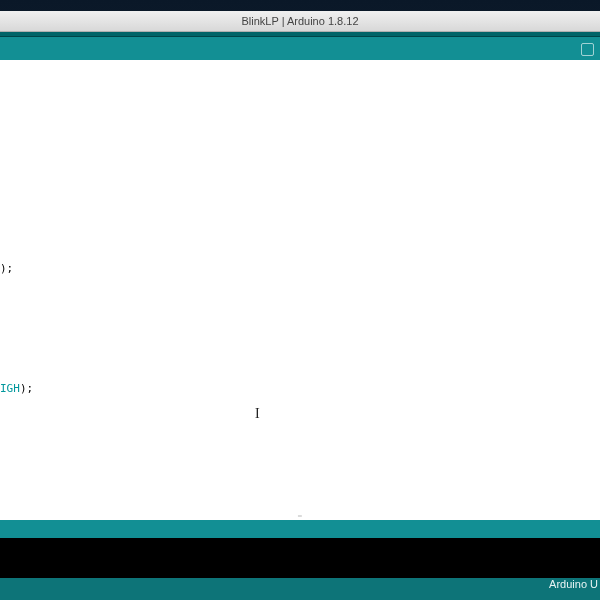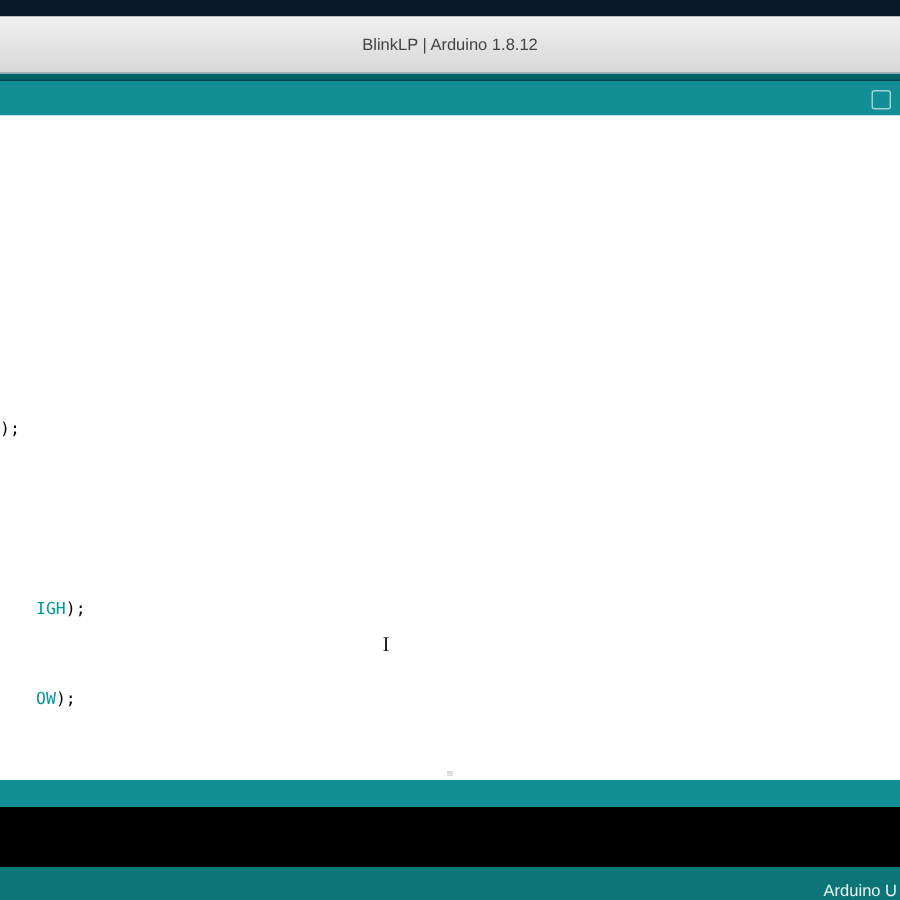--- a/index.html
+++ b/index.html
@@ -15,21 +15,21 @@
     position: absolute;
     top: 11px;
     left: 0;
     right: 0;
     bottom: 0;
     background: #e8e8e8;
     display: flex;
     flex-direction: column;
   }
   .titlebar {
-    height: 38px;
+    height: 21px;
     background: linear-gradient(180deg, #f0f0f0 0%, #d8d8d8 100%);
     border-bottom: 1px solid #b0b0b0;
     display: flex;
     align-items: center;
     justify-content: center;
     font-size: 11px;
     color: #444;
     position: relative;
   }
   .toolbar {
@@ -58,21 +58,21 @@
     padding: 6px 0 0 0;
     font-family: "Consolas", "Monaco", monospace;
     font-size: 11px;
     line-height: 15px;
     white-space: pre;
     color: #000;
     overflow: hidden;
     position: relative;
   }
   .code-line { padding-left: 0; }
-  .kw-teal { color: #00979c; padding-left: 24px; }
+  .kw-teal { color: #00979c; }
   .cursor {
     position: absolute;
     left: 255px;
     top: 346px;
     font-family: serif;
     font-size: 14px;
     color: #222;
   }
   .drag-handle {
     height: 6px;
@@ -87,21 +87,21 @@
     background: #128f94;
   }
   .console {
     height: 40px;
     background: #000000;
   }
   .footer {
     height: 22px;
     background: #0d7478;
     display: flex;
-    align-items: flex-end;
+    align-items: flex-start;
     justify-content: flex-end;
     padding-right: 2px;
     font-size: 11px;
     color: #e8f4f4;
   }
 </style>
 </head>
 <body>
 
 <div class="window">
@@ -120,21 +120,20 @@
 <div class="code-line"> </div>
 <div class="code-line"> </div>
 <div class="code-line"> </div>
 <div class="code-line"> </div>
 <div class="code-line"><span>);</span></div>
 <div class="code-line"> </div>
 <div class="code-line"> </div>
 <div class="code-line"> </div>
 <div class="code-line"><span class="kw-teal">IGH</span><span>);</span></div>
 <div class="code-line"> </div>
-<div class="code-line"><span class="kw-teal">OW</span><span>);</span></div>
     <span class="cursor">I</span>
   </div>
 
   <div class="drag-handle">≡</div>
   <div class="statusbar"></div>
   <div class="console"></div>
   <div class="footer">
     <span>Arduino U</span>
   </div>
 

